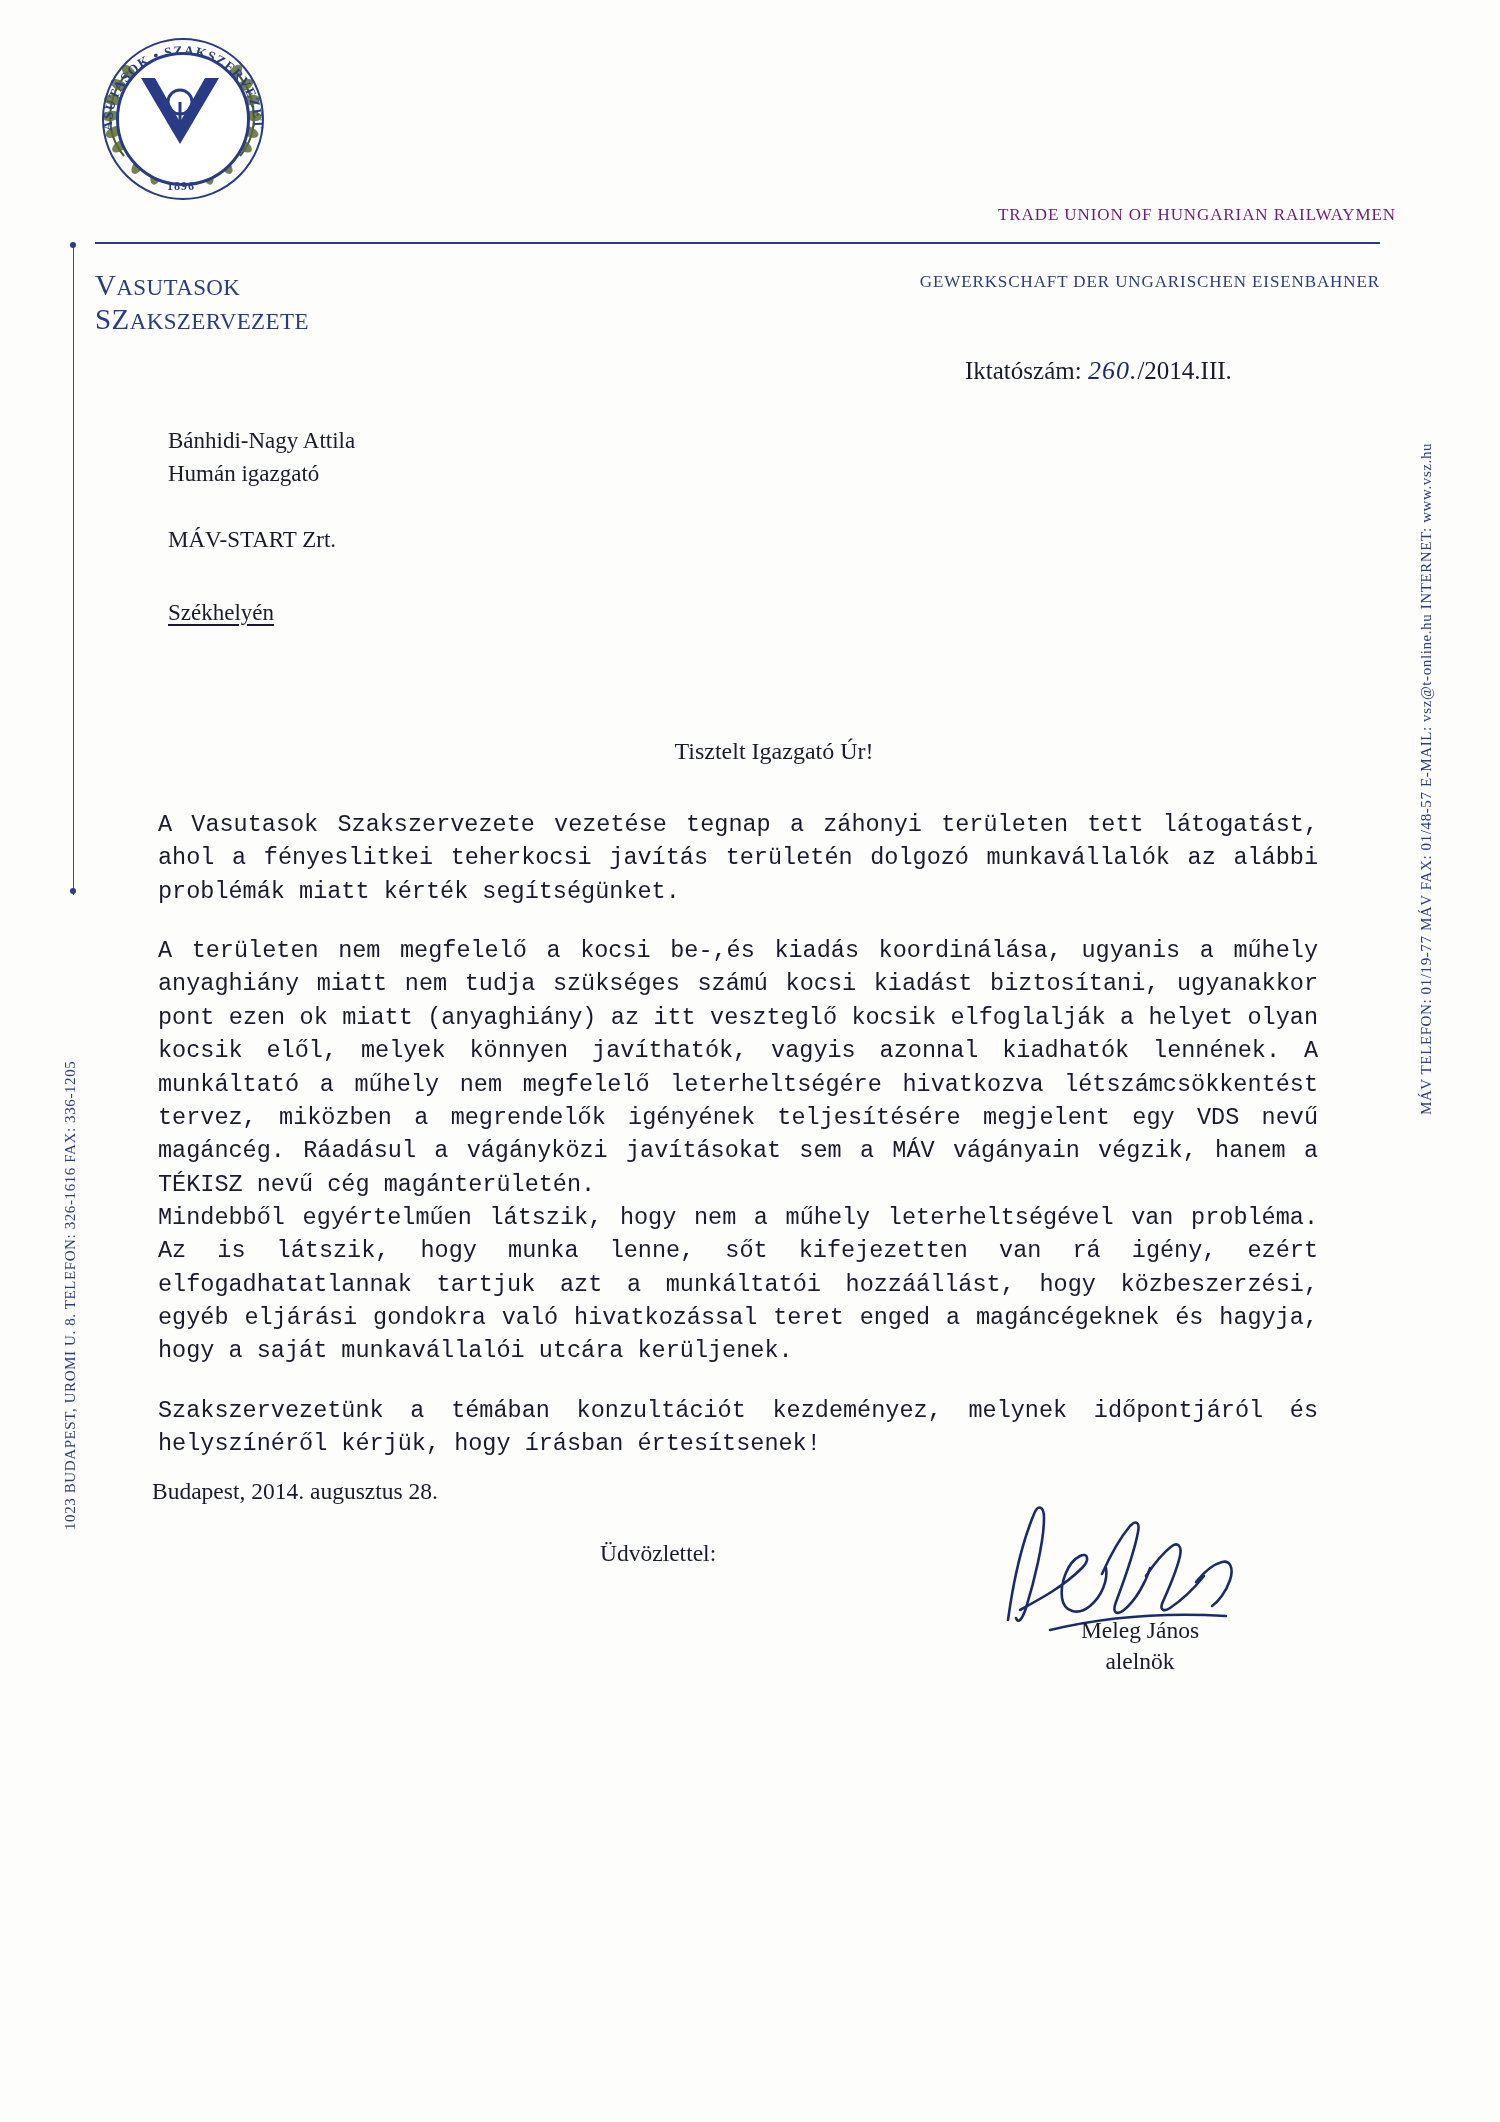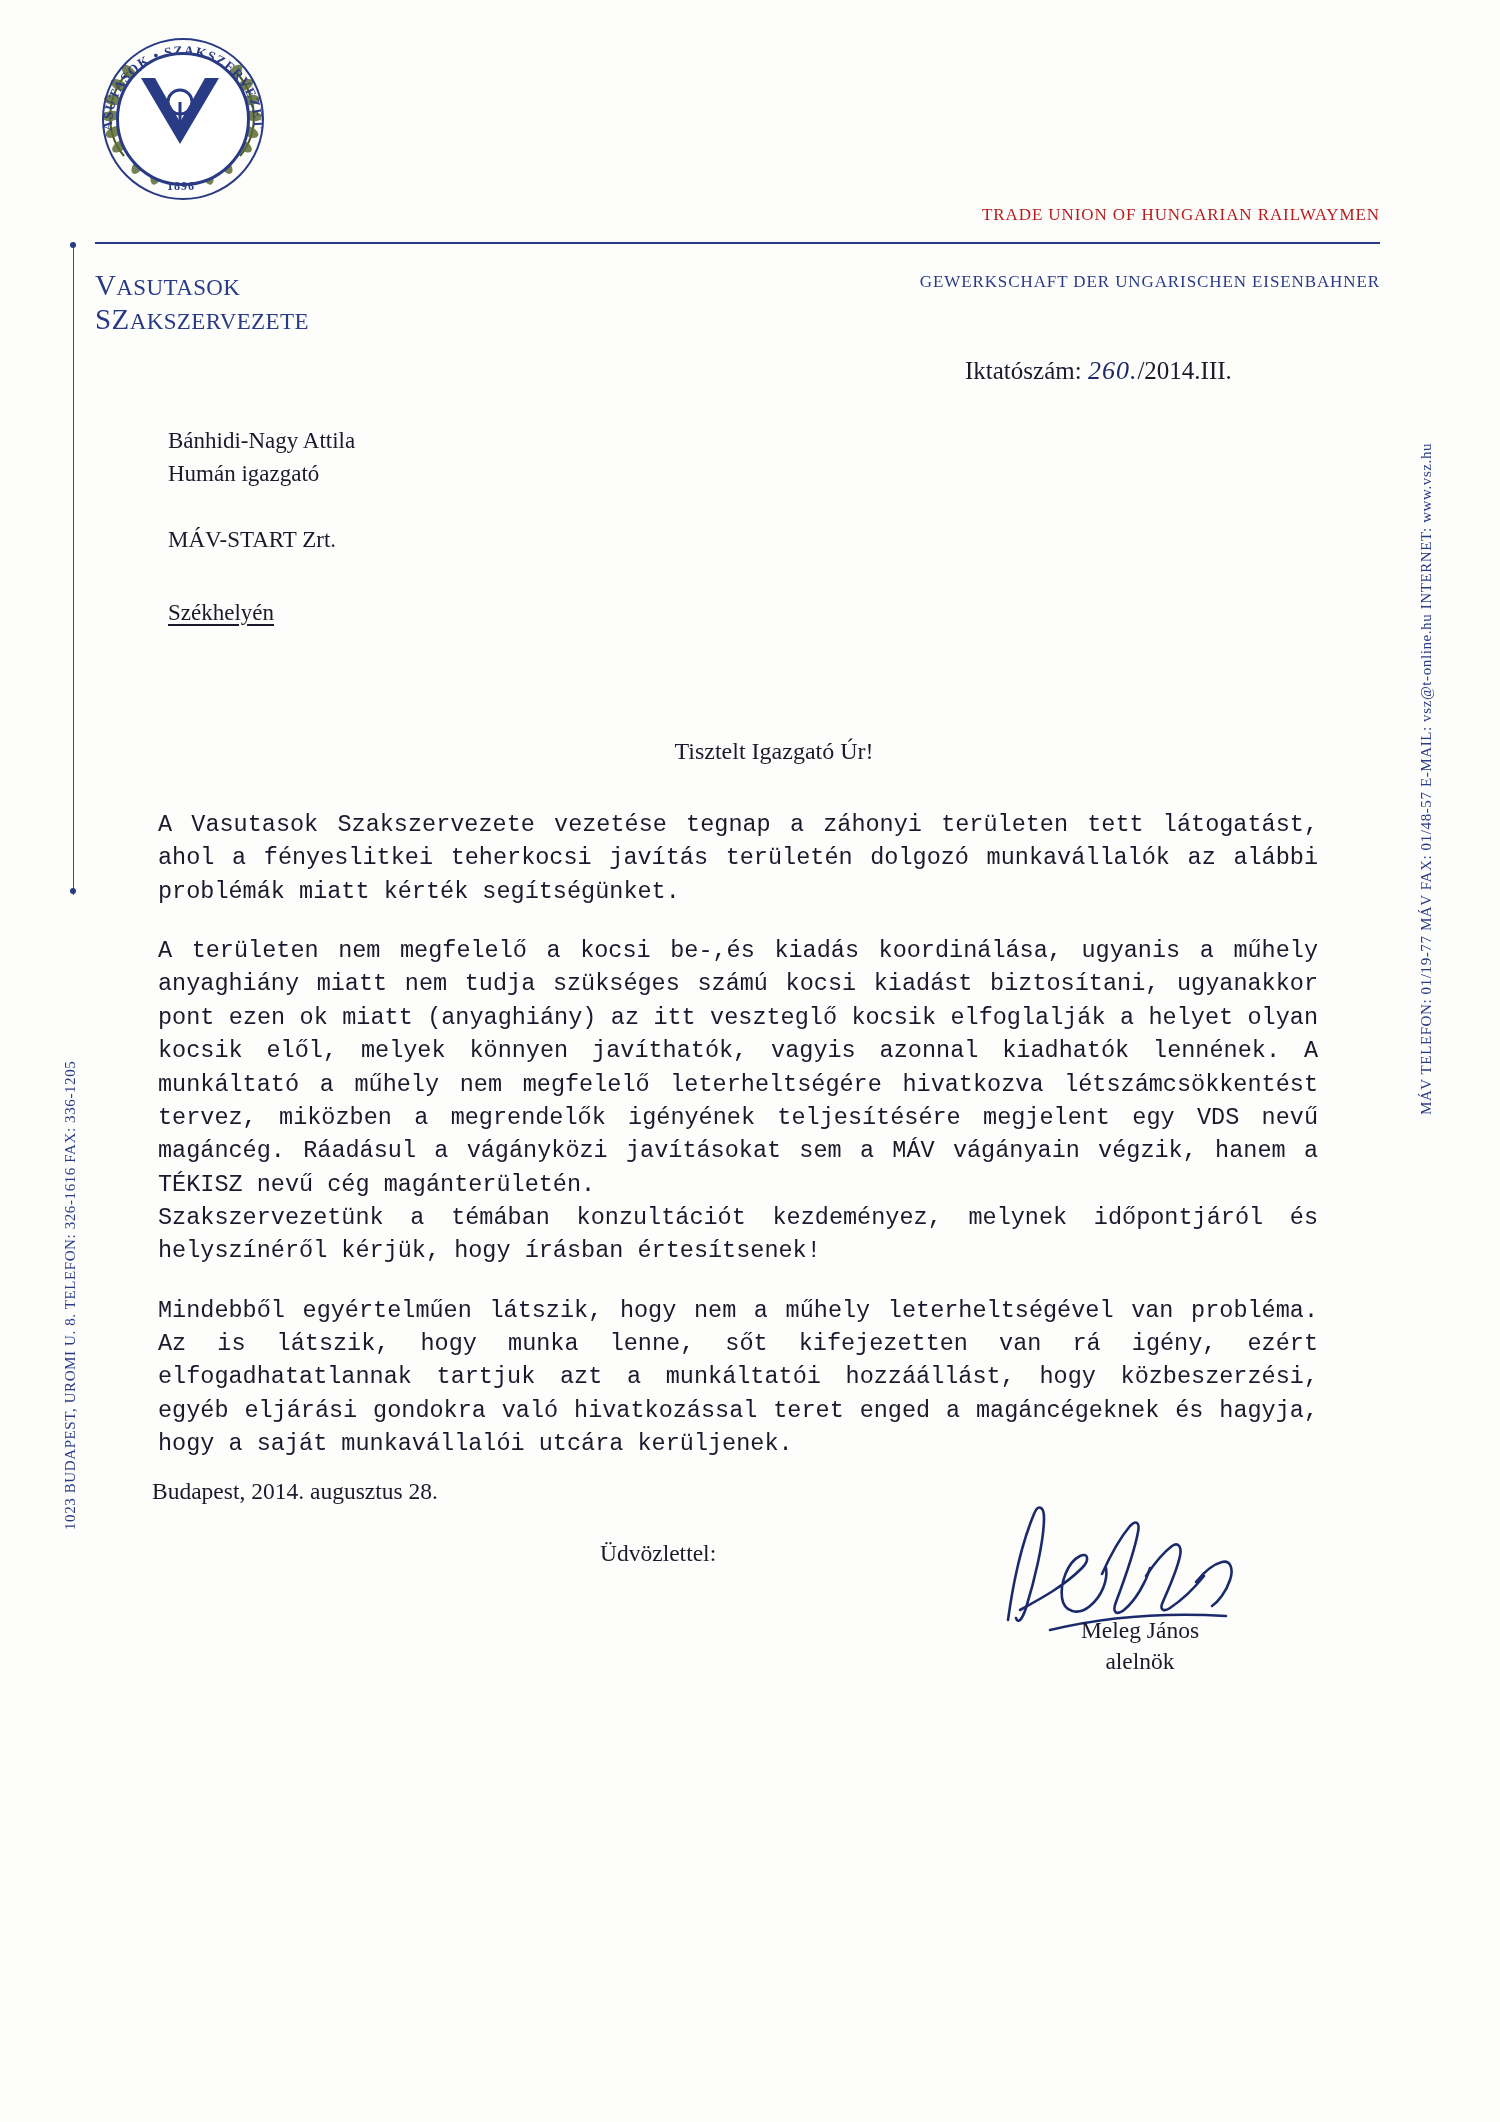--- a/index.html
+++ b/index.html
@@ -108,25 +108,25 @@
     letter-spacing: 0.4px;
   }
   .org-name .l1, .org-name .l2 {
     font-family: "Liberation Serif", serif;
     font-size: 23px;
   }
   .org-name .cap { font-size: 29px; }
 
   .hdr-en {
     position: absolute;
-    right: 120px;
+    right: 104px;
     top: 205px;
     font-size: 17px;
     letter-spacing: 0.9px;
-    color: #b91c1c;
+    color: #701a75;
     white-space: nowrap;
     margin-left: 15px;
   }
   .hdr-de {
     position: absolute;
     right: 120px;
     top: 272px;
     font-size: 17px;
     letter-spacing: 0.9px;
     color: #2a3b86;
@@ -333,22 +333,22 @@
     <div>Humán igazgató</div>
   </div>
   <div class="addr-company">MÁV-START Zrt.</div>
   <div class="addr-place">Székhelyén</div>
 
   <div class="salutation">Tisztelt Igazgató Úr!</div>
 
   <div class="body-text">
     <p>A Vasutasok Szakszervezete vezetése tegnap a záhonyi területen tett látogatást, ahol a fényeslitkei teherkocsi javítás területén dolgozó munkavállalók az alábbi problémák miatt kérték segítségünket.</p>
     <p class="tight">A területen nem megfelelő a kocsi be-,és kiadás koordinálása, ugyanis a műhely anyaghiány miatt nem tudja szükséges számú kocsi kiadást biztosítani, ugyanakkor pont ezen ok miatt (anyaghiány) az itt veszteglő kocsik elfoglalják a helyet olyan kocsik elől, melyek könnyen javíthatók, vagyis azonnal kiadhatók lennének. A munkáltató a műhely nem megfelelő leterheltségére hivatkozva létszámcsökkentést tervez, miközben a megrendelők igényének teljesítésére megjelent egy VDS nevű magáncég. Ráadásul a vágányközi javításokat sem a MÁV vágányain végzik, hanem a TÉKISZ nevű cég magánterületén.</p>
+    <p>Mindebből egyértelműen látszik, hogy nem a műhely leterheltségével van probléma. Az is látszik, hogy munka lenne, sőt kifejezetten van rá igény, ezért elfogadhatatlannak tartjuk azt a munkáltatói hozzáállást, hogy közbeszerzési, egyéb eljárási gondokra való hivatkozással teret enged a magáncégeknek és hagyja, hogy a saját munkavállalói utcára kerüljenek.</p>
     <p>Szakszervezetünk a témában konzultációt kezdeményez, melynek időpontjáról és helyszínéről kérjük, hogy írásban értesítsenek!</p>
-    <p>Mindebből egyértelműen látszik, hogy nem a műhely leterheltségével van probléma. Az is látszik, hogy munka lenne, sőt kifejezetten van rá igény, ezért elfogadhatatlannak tartjuk azt a munkáltatói hozzáállást, hogy közbeszerzési, egyéb eljárási gondokra való hivatkozással teret enged a magáncégeknek és hagyja, hogy a saját munkavállalói utcára kerüljenek.</p>
   </div>
 
   <div class="date-line">Budapest, 2014. augusztus 28.</div>
 
   <div class="closing">Üdvözlettel:</div>
 
   <svg class="signature-svg" viewBox="0 0 270 160">
     <g fill="none" stroke="#1b2a6b" stroke-width="2.6" stroke-linecap="round">
       <path d="M18,130 C24,86 34,48 44,24 C48,14 54,16 54,28 C54,52 44,92 36,118 C32,130 28,134 26,128"></path>
       <path d="M30,120 C52,108 74,96 92,78 C100,70 98,62 90,66 C78,72 70,92 72,108 C74,122 88,126 100,116 C112,106 118,90 116,78"></path>

